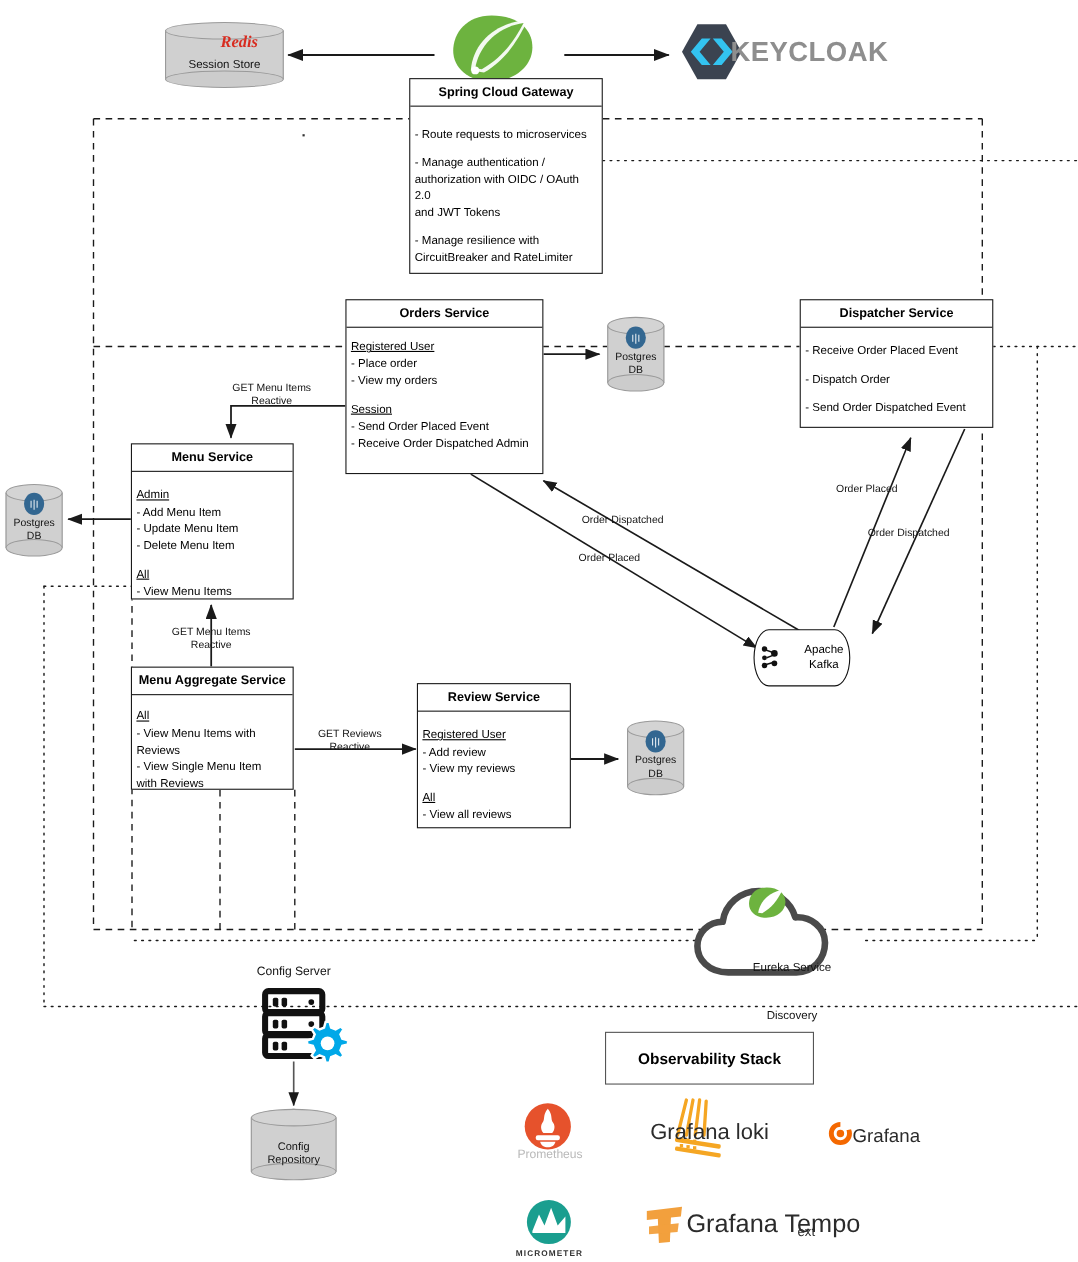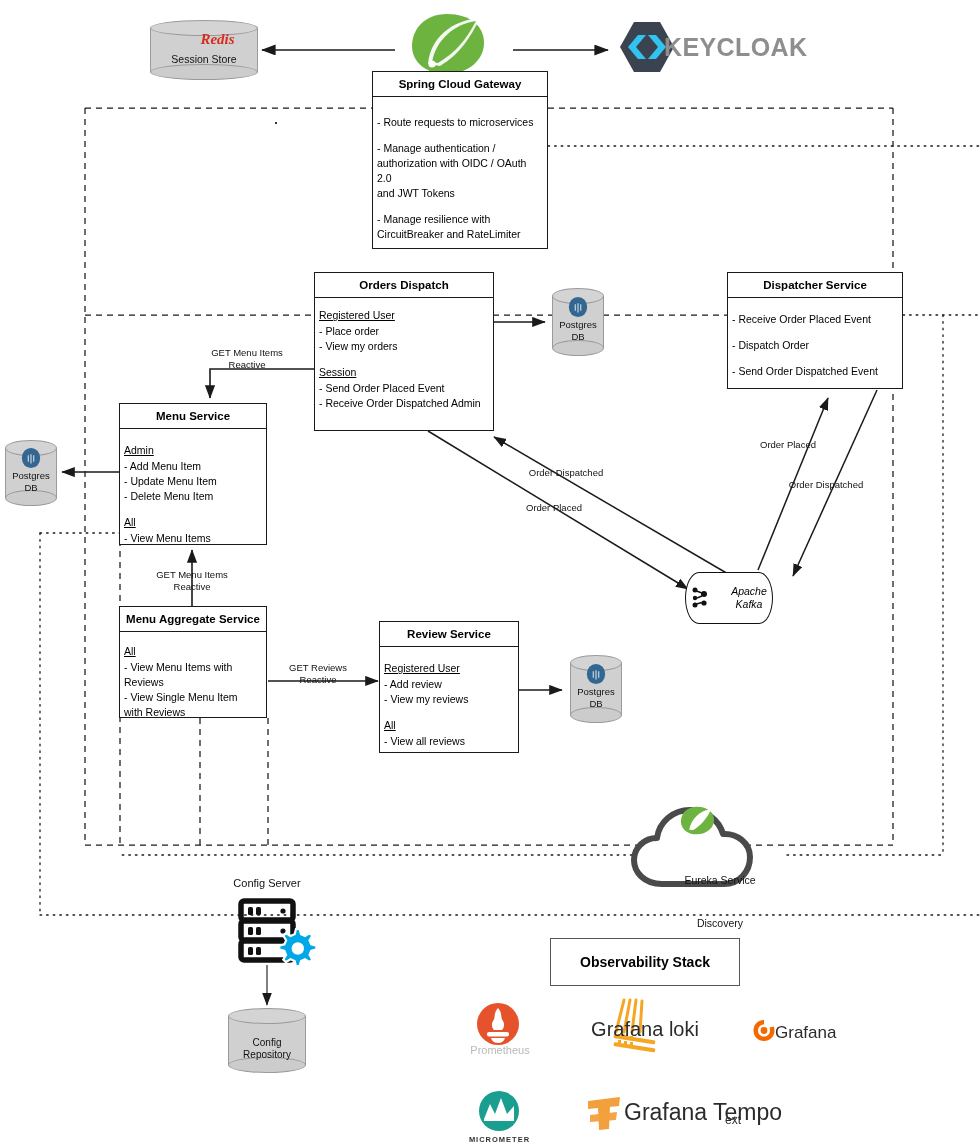--- a/index.html
+++ b/index.html
@@ -30,21 +30,21 @@
   .cyl .lbl{position:absolute;left:0;right:0;z-index:5;text-align:center;
             font-size:10.5px;line-height:1.2;color:#111;}
 
   
   .lbl-txt{position:absolute;font-size:9.5px;line-height:1.3;text-align:center;color:#111;white-space:pre;}
   .lbl-sm{position:absolute;font-size:9px;line-height:1.3;text-align:center;color:#111;white-space:pre;}
 
   
   .kafka{position:absolute;border:1.7px solid #111;background:#fff;box-sizing:border-box;
          border-radius:14px/50%;display:flex;align-items:center;justify-content:center;gap:22px;
-         font-size:10.5px;line-height:1.25;font-style:italic;}
+         font-size:10.5px;line-height:1.25;}
 
   
   .logotext{position:absolute;font-weight:bold;letter-spacing:.4px;}
 </style>
 </head>
 <body>
 
 <div id="canvas">
 
   <svg class="abs" width="980" height="1147" style="left:0;top:0;">
@@ -263,21 +263,21 @@
       <div>- Manage authentication /</div>
       <div>authorization with OIDC / OAuth 2.0</div>
       <div>and JWT Tokens</div>
       <div class="gap"></div>
       <div>- Manage resilience with</div>
       <div>CircuitBreaker and RateLimiter</div>
     </div>
   </div>
 
   <div class="svcbox" style="left:314px;top:272px;width:180px;height:159px;">
-    <div class="hdr">Orders Dispatch</div>
+    <div class="hdr">Orders Service</div>
     <div class="body">
       <span class="ttl">Registered User</span>
       <div>- Place order</div>
       <div>- View my orders</div>
       <div class="gap"></div>
       <span class="ttl">Session</span>
       <div>- Send Order Placed Event</div>
       <div>- Receive Order Dispatched Admin</div>
     </div>
   </div>

